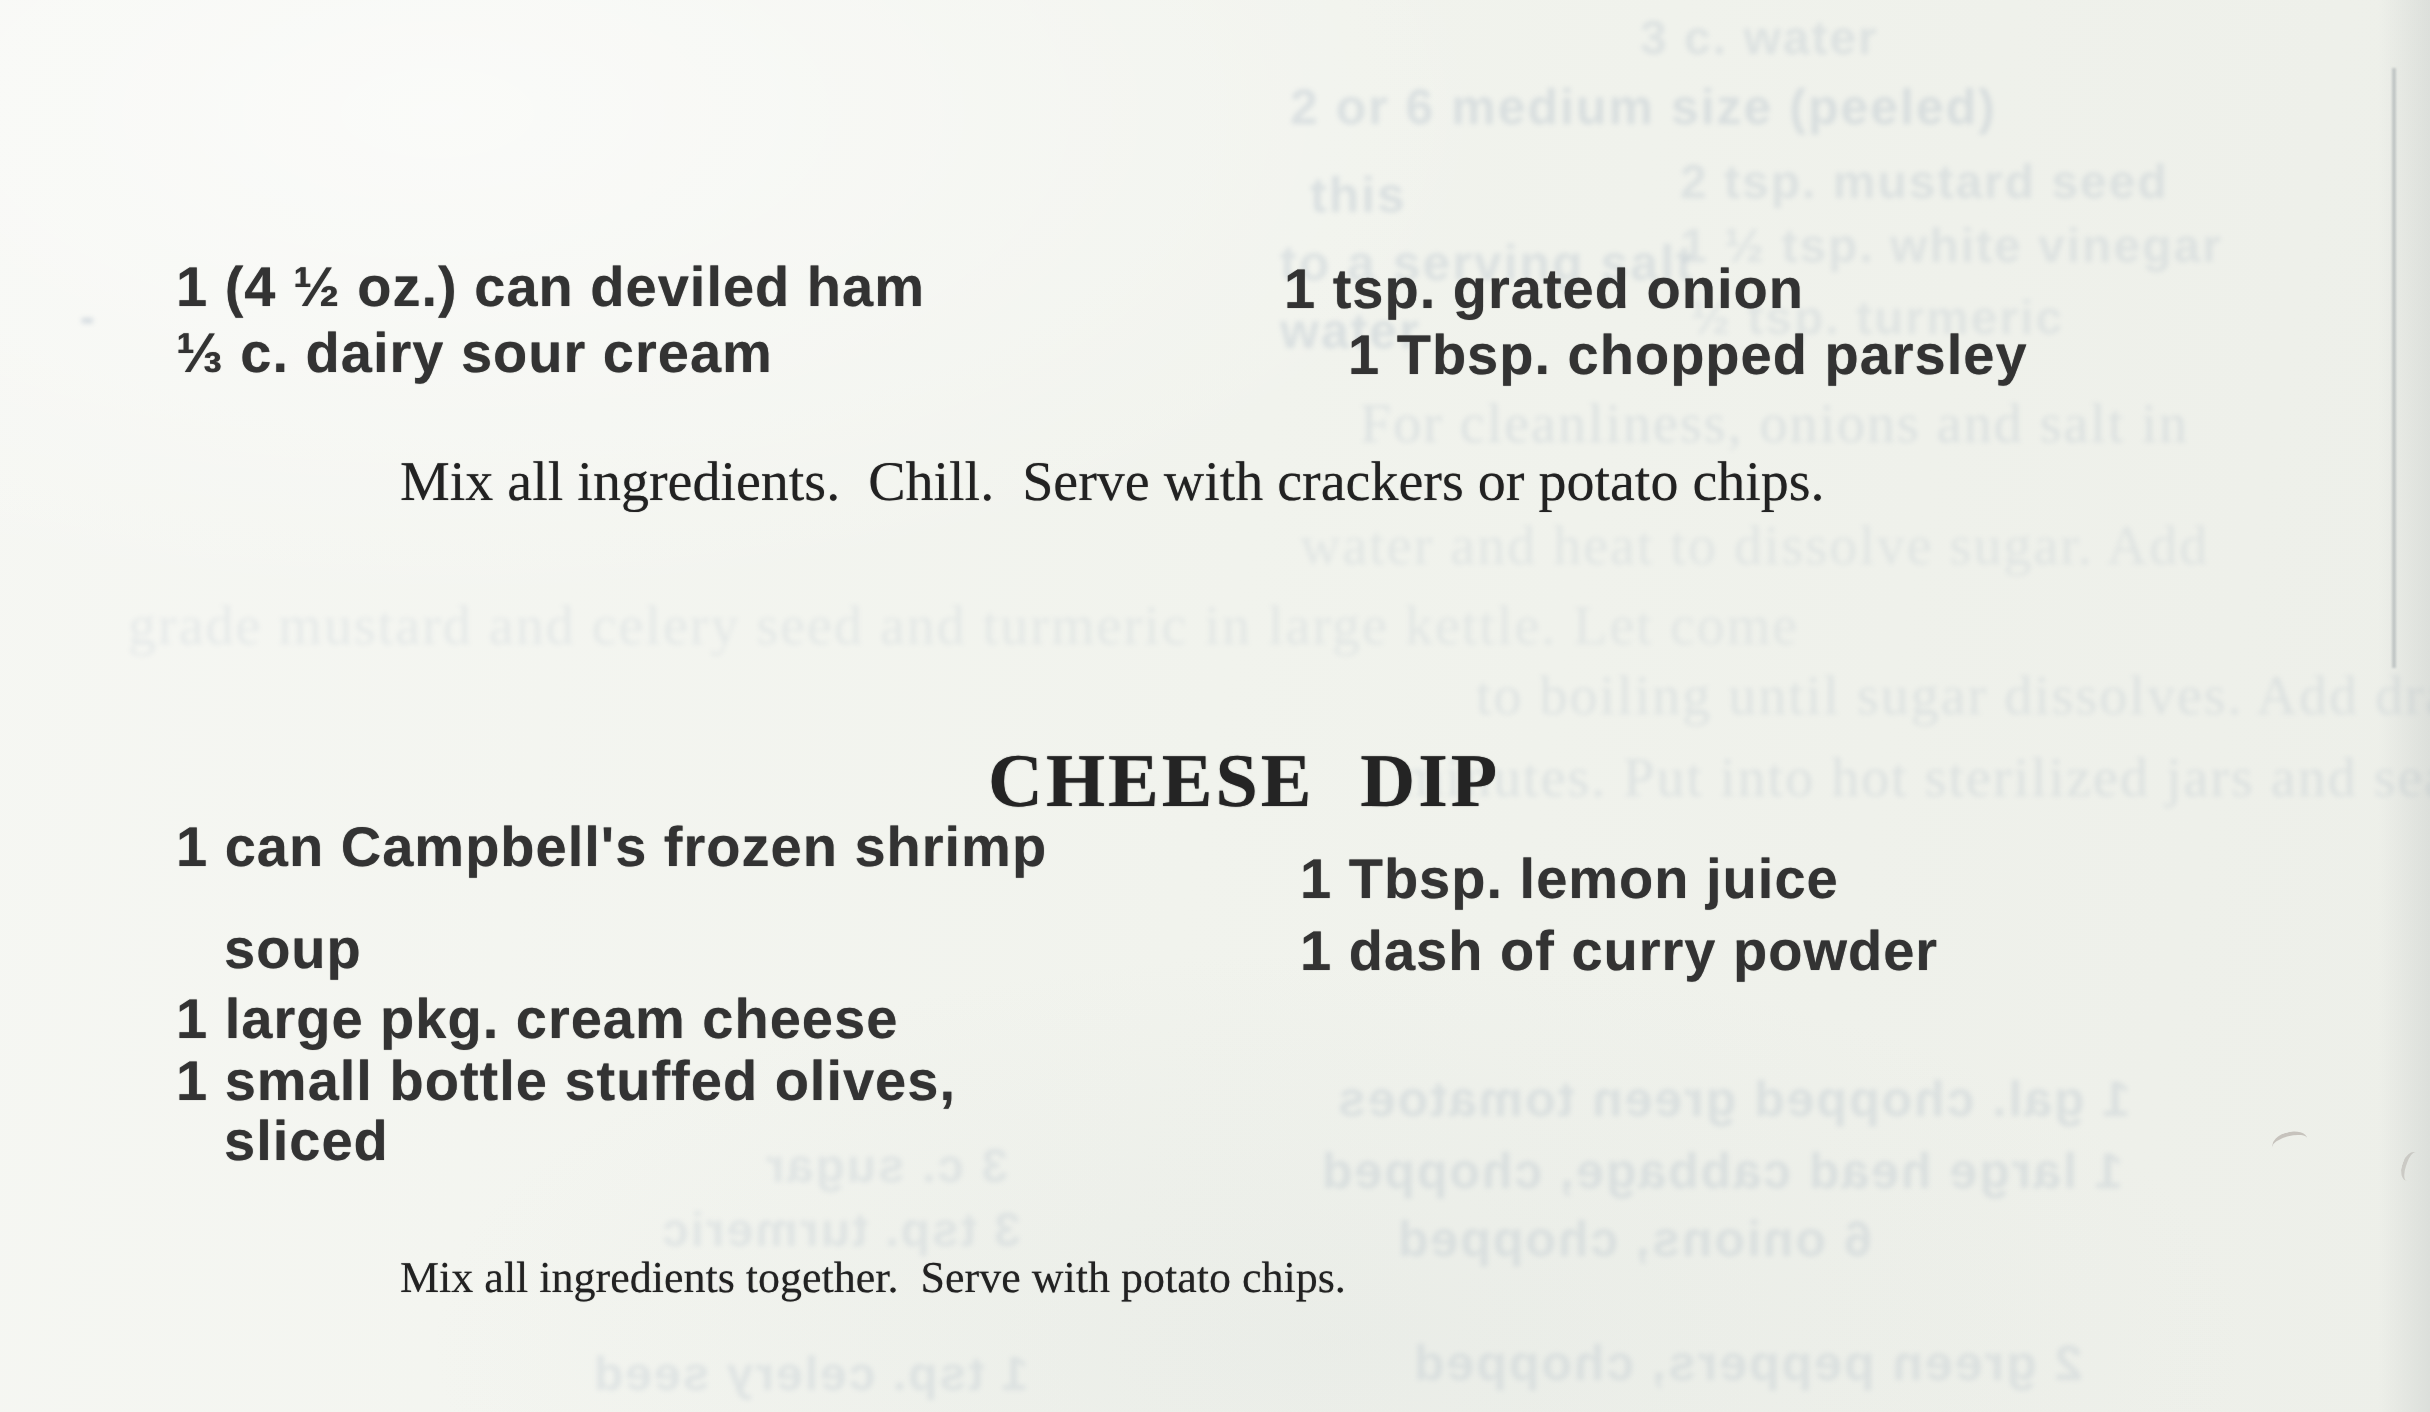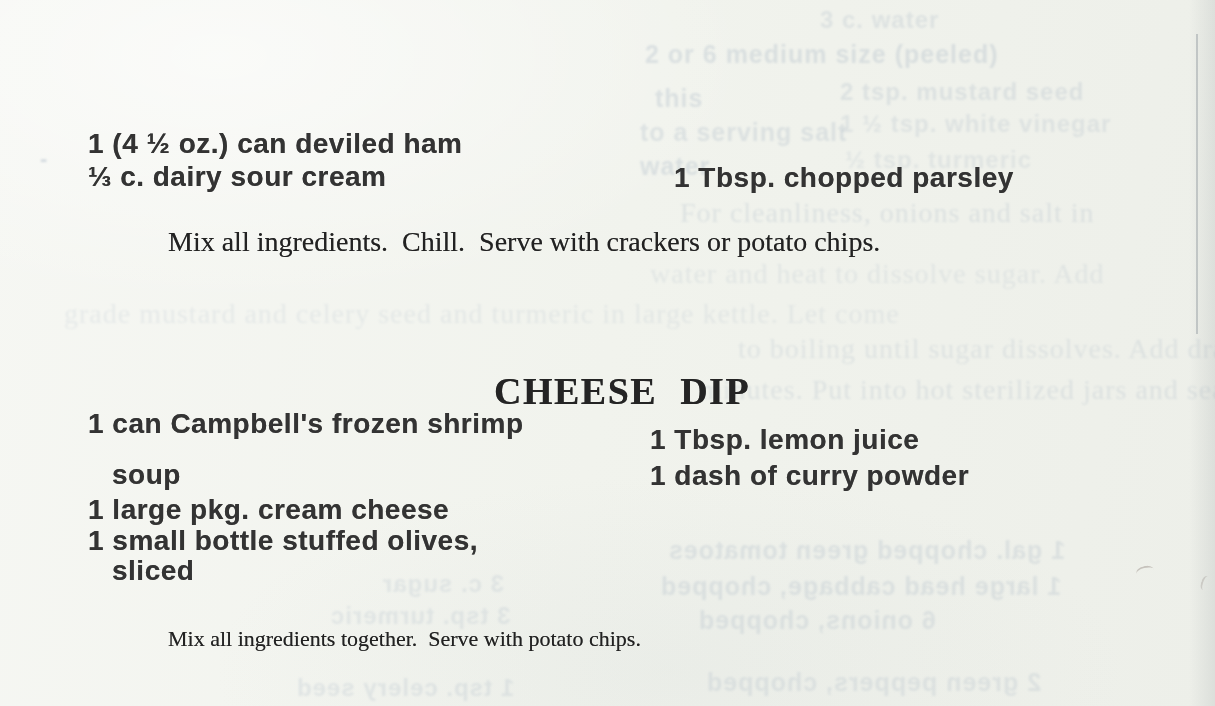--- a/index.html
+++ b/index.html
@@ -79,20 +79,21 @@
     color: #333333;
     white-space: pre;
     text-shadow: 0 0 0.5px rgba(40,40,40,0.6);
   }
   .instr {
     position: absolute;
     font-family: "Liberation Serif", serif;
     color: #222222;
     white-space: pre;
     text-shadow: 0 0 0.5px rgba(30,30,30,0.55);
+    margin-left: 32px;
   }
 
   
   .ham-l1 { left: 88px;  top: 128px; }
   .ham-l2 { left: 88px;  top: 161px; }
   .ham-r1 { left: 642px; top: 129px; }
   .ham-r2 { left: 642px; top: 162px; margin-left: 32px; }
   #instr1 { left: 168px; top: 226px; font-size: 28px; }
 
   
@@ -135,20 +136,21 @@
       <div class="ghost-line ghost-sans mirror" style="left: 706px; top: 668px; font-size: 25px; opacity: 0.15;">2 green peppers, chopped</div>
     </div>
 
   <div class="edge-line"></div>
   <div class="scratch1"></div>
   <div class="scratch2"></div>
 
 
   <div class="ing ham-l1">1 (4 ½ oz.) can deviled ham</div>
   <div class="ing ham-l2">⅓ c. dairy sour cream</div>
+  <div class="ing ham-r1">1 tsp. grated onion</div>
   <div class="ing ham-r2">1 Tbsp. chopped parsley</div>
 
   <div class="instr" id="instr1">Mix all ingredients.  Chill.  Serve with crackers or potato chips.</div>
 
   <h1 class="t-title" id="title2">CHEESE DIP</h1>
 
   <div class="ing chs-l1">1 can Campbell's frozen shrimp</div>
   <div class="ing chs-l2">soup</div>
   <div class="ing chs-l3">1 large pkg. cream cheese</div>
   <div class="ing chs-l4">1 small bottle stuffed olives,</div>

